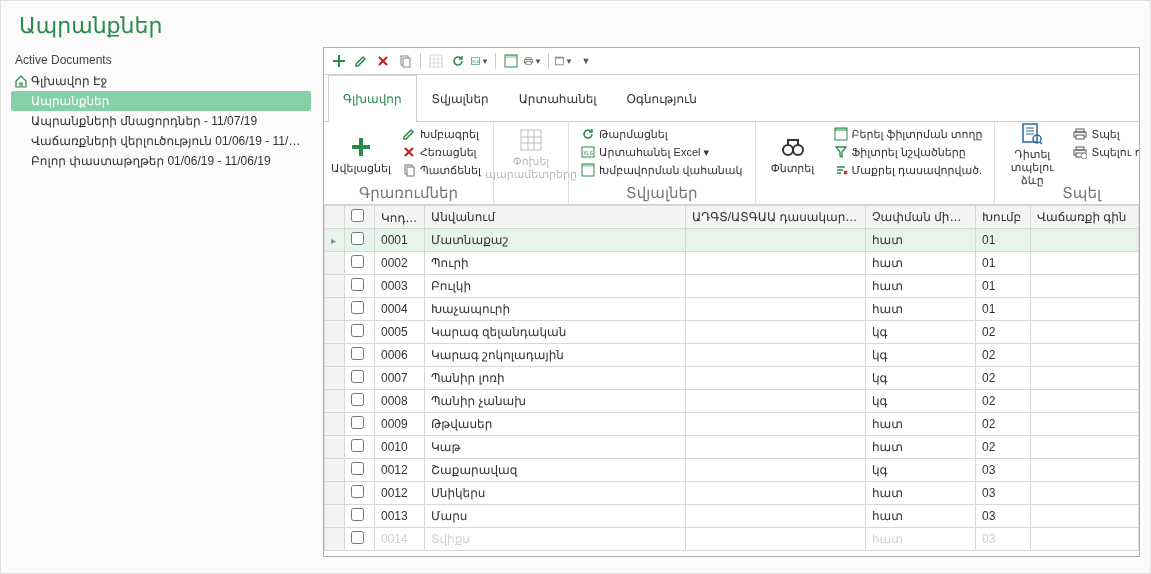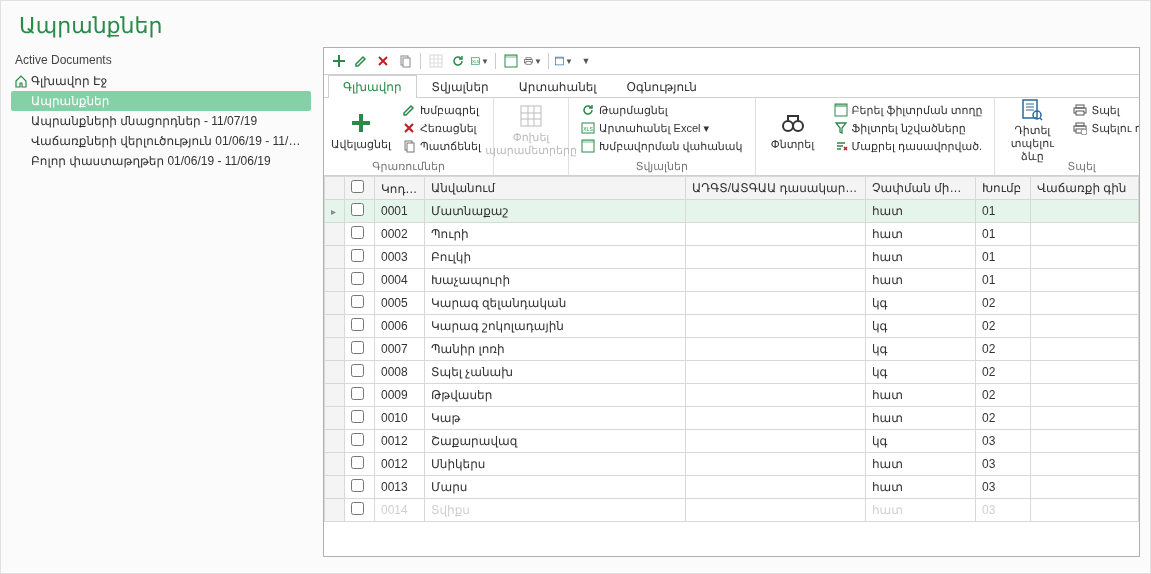--- a/index.html
+++ b/index.html
@@ -12,26 +12,26 @@
   .sidebar-title { font-size: 12px; color: #444; margin: 6px 0 4px; padding-left: 4px; }
   .tree { list-style: none; padding: 0; margin: 0; }
   .tree li { padding: 3px 8px 3px 20px; cursor: pointer; white-space: nowrap; overflow: hidden; text-overflow: ellipsis; position: relative; border-radius: 2px; }
   .tree li.selected { background: #84d1a7; color: #fff; }
   .tree li .node-icon { position: absolute; left: 3px; top: 3px; width: 14px; height: 14px; }
   .main-panel { flex: 1; border: 1px solid #b0b0b0; background: #fff; display: flex; flex-direction: column; overflow: hidden; }
   .small-toolbar { display: flex; align-items: center; gap: 4px; padding: 4px 6px; border-bottom: 1px solid #d0d0d0; }
   .st-btn { width: 18px; height: 18px; display: inline-flex; align-items: center; justify-content: center; cursor: pointer; color: #3a8a3a; }
   .st-sep { width: 1px; height: 16px; background: #ccc; margin: 0 2px; }
   .tabs { display: flex; border-bottom: 1px solid #d0d0d0; padding-left: 4px; }
-  .tab { padding: 4px 14px; cursor: pointer; border: 1px solid transparent; border-bottom: none; margin-bottom: -1px; }
+  .tab { padding: 16px 14px; cursor: pointer; border: 1px solid transparent; border-bottom: none; margin-bottom: -1px; }
   .tab.active { border-color: #d0d0d0; background: #fff; color: #2a8a4a; }
   .ribbon { display: flex; border-bottom: 1px solid #d0d0d0; }
   .ribbon-group { border-right: 1px solid #e0e0e0; padding: 4px 8px 2px; display: flex; flex-direction: column; justify-content: space-between; }
   .ribbon-group-content { display: flex; align-items: flex-start; gap: 8px; }
-  .ribbon-group-label { text-align: center; font-size: 11px; color: #777; padding-top: 2px; }
+  .ribbon-group-label { text-align: center; font-size: 15px; color: #777; padding-top: 2px; }
   .big-btn { display: flex; flex-direction: column; align-items: center; justify-content: center; width: 58px; height: 56px; cursor: pointer; text-align: center; font-size: 11px; gap: 2px; }
   .big-btn .big-icon { width: 26px; height: 26px; display: flex; align-items: center; justify-content: center; }
   .big-btn.disabled { color: #bbb; cursor: default; }
   .stack-btns { display: flex; flex-direction: column; gap: 2px; }
   .small-rbtn { display: flex; align-items: flex-end; gap: 4px; padding: 1px 4px; cursor: pointer; font-size: 11px; white-space: nowrap; }
   .small-rbtn .sicon { width: 14px; height: 14px; display: inline-flex; align-items: center; justify-content: center; }
   .grid-wrap { flex: 1; overflow: auto; position: relative; }
   table.grid { border-collapse: collapse; width: 100%; table-layout: fixed; }
   table.grid th, table.grid td { border: 1px solid #d8d8d8; padding: 3px 6px; text-align: left; font-size: 12px; white-space: nowrap; overflow: hidden; text-overflow: ellipsis; }
   table.grid th { background: #f4f4f4; font-weight: normal; position: sticky; top: 0; }
@@ -408,21 +408,21 @@
                 <td class="col-name">Պանիր լոռի</td>
                 <td class="col-cat"></td>
                 <td class="col-unit">կգ</td>
                 <td class="col-group">02</td>
                 <td class="col-price"></td>
               </tr>
               <tr>
                 <td class="col-rowhead"></td>
                 <td class="col-check"><input type="checkbox" style=""></td>
                 <td class="col-code">0008</td>
-                <td class="col-name">Տպել չանախ</td>
+                <td class="col-name">Պանիր չանախ</td>
                 <td class="col-cat"></td>
                 <td class="col-unit">կգ</td>
                 <td class="col-group">02</td>
                 <td class="col-price"></td>
               </tr>
               <tr>
                 <td class="col-rowhead"></td>
                 <td class="col-check"><input type="checkbox" style=""></td>
                 <td class="col-code">0009</td>
                 <td class="col-name">Թթվասեր</td>

